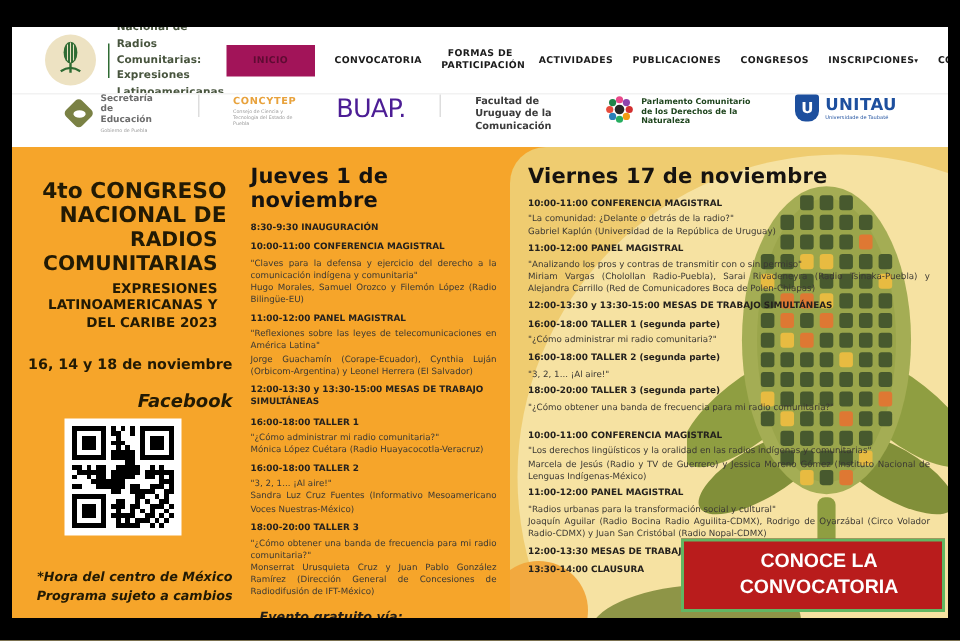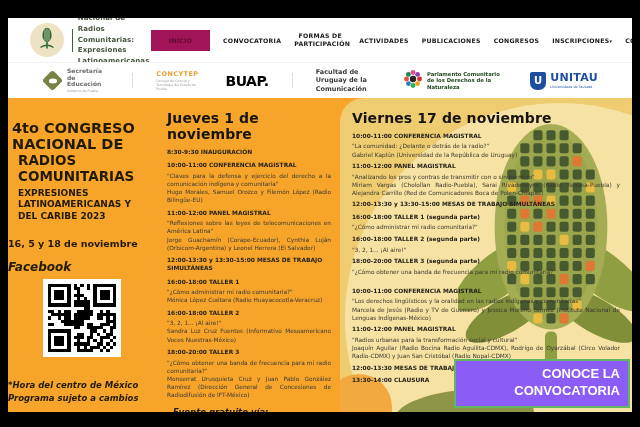--- a/index.html
+++ b/index.html
@@ -25,47 +25,47 @@
   .brand-title { font-size:7px; color:#47543D; font-weight:700; line-height:1.55; letter-spacing:.1px; }
   .navlist { display:flex; align-items:center; gap:13px; margin-left:auto; margin-right:12px; }
   .nav-item { font-size:6.2px; font-weight:700; color:#1b1b1b; letter-spacing:.25px;
               text-align:center; cursor:pointer; white-space:nowrap; }
   .nav-item.active { background:#A21459; color:#5F0B33; padding:7px 18px; white-space:nowrap; }
   .nav-item.two-line { width:52px; white-space:normal; line-height:1.35; }
   .caret { font-size:5px; }
 
   
   .partners { position:absolute; top:44px; left:0; right:0; height:36px; background:#fff;
-              border-top:1px solid #f2f2f2; display:flex; align-items:center;
+              border-top:1px solid #f2f2f2; display:flex; align-items:flex-start;
               justify-content:space-between; padding:0 34px; }
   .partner { display:flex; align-items:center; gap:4px; }
   .pdiv { width:1px; height:15px; background:#ddd; }
   .sep-diamond { width:15px; height:15px; background:#7A8144; transform:rotate(45deg);
                  border-radius:3px; display:flex; align-items:center; justify-content:center; margin:0 3px; }
   .sep-eye { width:8px; height:4.5px; background:#fff; border-radius:50%; transform:rotate(-45deg); }
   .sep-name { font-size:6px; color:#6d6d6d; font-weight:600; width:42px; line-height:1.15; }
   .sep-sub { font-size:3.2px; color:#9a9a9a; margin-top:1px; }
   .concy-name { font-size:6.5px; font-weight:800; color:#E8A23C; letter-spacing:.4px; }
   .concy-sub { font-size:3.2px; color:#9a9a9a; width:46px; line-height:1.25; margin-top:1px; }
-  .buap { font-size:14px; font-weight:700; color:#000000; letter-spacing:-.5px; }
+  .buap { font-size:17px; font-weight:400; color:#4c1d95; letter-spacing:-.5px; }
   .fcc { font-size:6.5px; font-weight:800; color:#3c3c3c; width:64px; line-height:1.3; }
   .parl-name { font-size:5.3px; font-weight:800; color:#20461F; width:80px; line-height:1.25; }
   .ros-name { font-size:5.5px; color:#C8102E; font-weight:600; line-height:1.2; }
   .ros-name2 { font-size:9px; color:#C8102E; font-weight:800; line-height:1.05; }
   .uni-shield { width:16px; height:18px; background:#1D4F9E; border-radius:2px 2px 7px 7px;
                 color:#fff; font-weight:900; font-size:10px; display:flex; align-items:center;
                 justify-content:center; }
   .uni-name { font-size:11px; font-weight:900; color:#1D4F9E; letter-spacing:.3px; line-height:1; }
   .uni-sub { font-size:3.4px; color:#1D4F9E; margin-top:1.5px; }
 
   
   .content { position:absolute; top:80px; left:0; right:0; bottom:0; background:#F6A52A; display:flex; }
 
   
-  .sidebar { width:147px; flex:0 0 auto; text-align:left; padding-top:22px; color:#221A04; }
+  .sidebar { width:147px; flex:0 0 auto; text-align:right; padding-top:22px; color:#221A04; }
   .sb-t1 { font-size:14.5px; font-weight:600; line-height:1.12; padding:0 4px; }
   .sb-t2 { font-size:13.5px; font-weight:800; line-height:1.12; margin-top:1px; padding:0 10px; }
   .sb-t3 { font-size:9px; font-weight:700; line-height:1.28; margin-top:4px; padding:0 10px; }
   .sb-dates { font-size:9.5px; font-weight:800; margin-top:16px; }
   .sb-fb { font-size:12px; font-weight:800; font-style:italic; margin-top:11px; }
   .qr-box { width:78px; height:78px; background:#fff; margin:5px auto 0; padding:5px; }
   .sb-notes { font-size:8.5px; font-weight:800; font-style:italic; margin-top:22px; line-height:1.55; }
 
   
   .daycol { width:185px; flex:0 0 auto; padding:12px 9px 0 12px; overflow:hidden; }
@@ -80,23 +80,23 @@
   .pale { position:absolute; left:5px; top:5px; width:430px; height:430px; border-radius:50%;
           background:#F6E2A2; }
   .corn { position:absolute; left:118px; top:10px; width:186px; height:302px; opacity:.97; }
   .rp-day { position:absolute; left:12px; width:268px; z-index:3; }
   #day2 { top:12px; } #day3 { top:190px; }
   .rp-day .ev { margin-bottom:4.5px; }
   .deco-orange { position:absolute; left:-14px; bottom:-28px; width:66px; height:66px;
                  border-radius:50%; background:#F2A93F; z-index:2; }
   .deco-olive { position:absolute; left:54px; bottom:-30px; width:140px; height:52px;
                 border-radius:50%; background:#8E9547; transform:rotate(-4deg); z-index:2; }
-  .cta { position:absolute; right:2px; bottom:4px; width:176px; z-index:5; background:#8b5cf6;
+  .cta { position:absolute; right:2px; bottom:4px; width:176px; z-index:5; background:#b91c1c;
          border:2px solid #62B662; color:#fff; font-weight:800; font-size:13px; line-height:1.3;
-         padding:5px 8px 6px 16px; text-align:right; cursor:pointer; }
+         padding:5px 8px 6px 16px; text-align:center; cursor:pointer; }
 </style>
 </head>
 <body>
 
 <div class="page">
 
   <div class="nav">
     <div class="brand">
       <div class="brand-circle">
         <span>
@@ -178,21 +178,21 @@
       </div>
     </div>
   </div>
 
   <div class="content">
 
     <div class="sidebar">
       <div class="sb-t1">4to CONGRESO NACIONAL DE</div>
       <div class="sb-t2">RADIOS COMUNITARIAS</div>
       <div class="sb-t3">EXPRESIONES LATINOAMERICANAS Y DEL CARIBE 2023</div>
-      <div class="sb-dates">16, 5 y 18 de noviembre</div>
+      <div class="sb-dates">16, 14 y 18 de noviembre</div>
       <div class="sb-fb">Facebook</div>
       <div class="qr-box">
         <svg width="68" height="68" viewBox="0 0 63 63" shape-rendering="crispEdges">
             <rect x="0" y="0" width="21" height="21" fill="#000"></rect>
             <rect x="3" y="3" width="15" height="15" fill="#fff"></rect>
             <rect x="6" y="6" width="9" height="9" fill="#000"></rect>
             <rect x="42" y="0" width="21" height="21" fill="#000"></rect>
             <rect x="45" y="3" width="15" height="15" fill="#fff"></rect>
             <rect x="48" y="6" width="9" height="9" fill="#000"></rect>
             <rect x="0" y="42" width="21" height="21" fill="#000"></rect>

